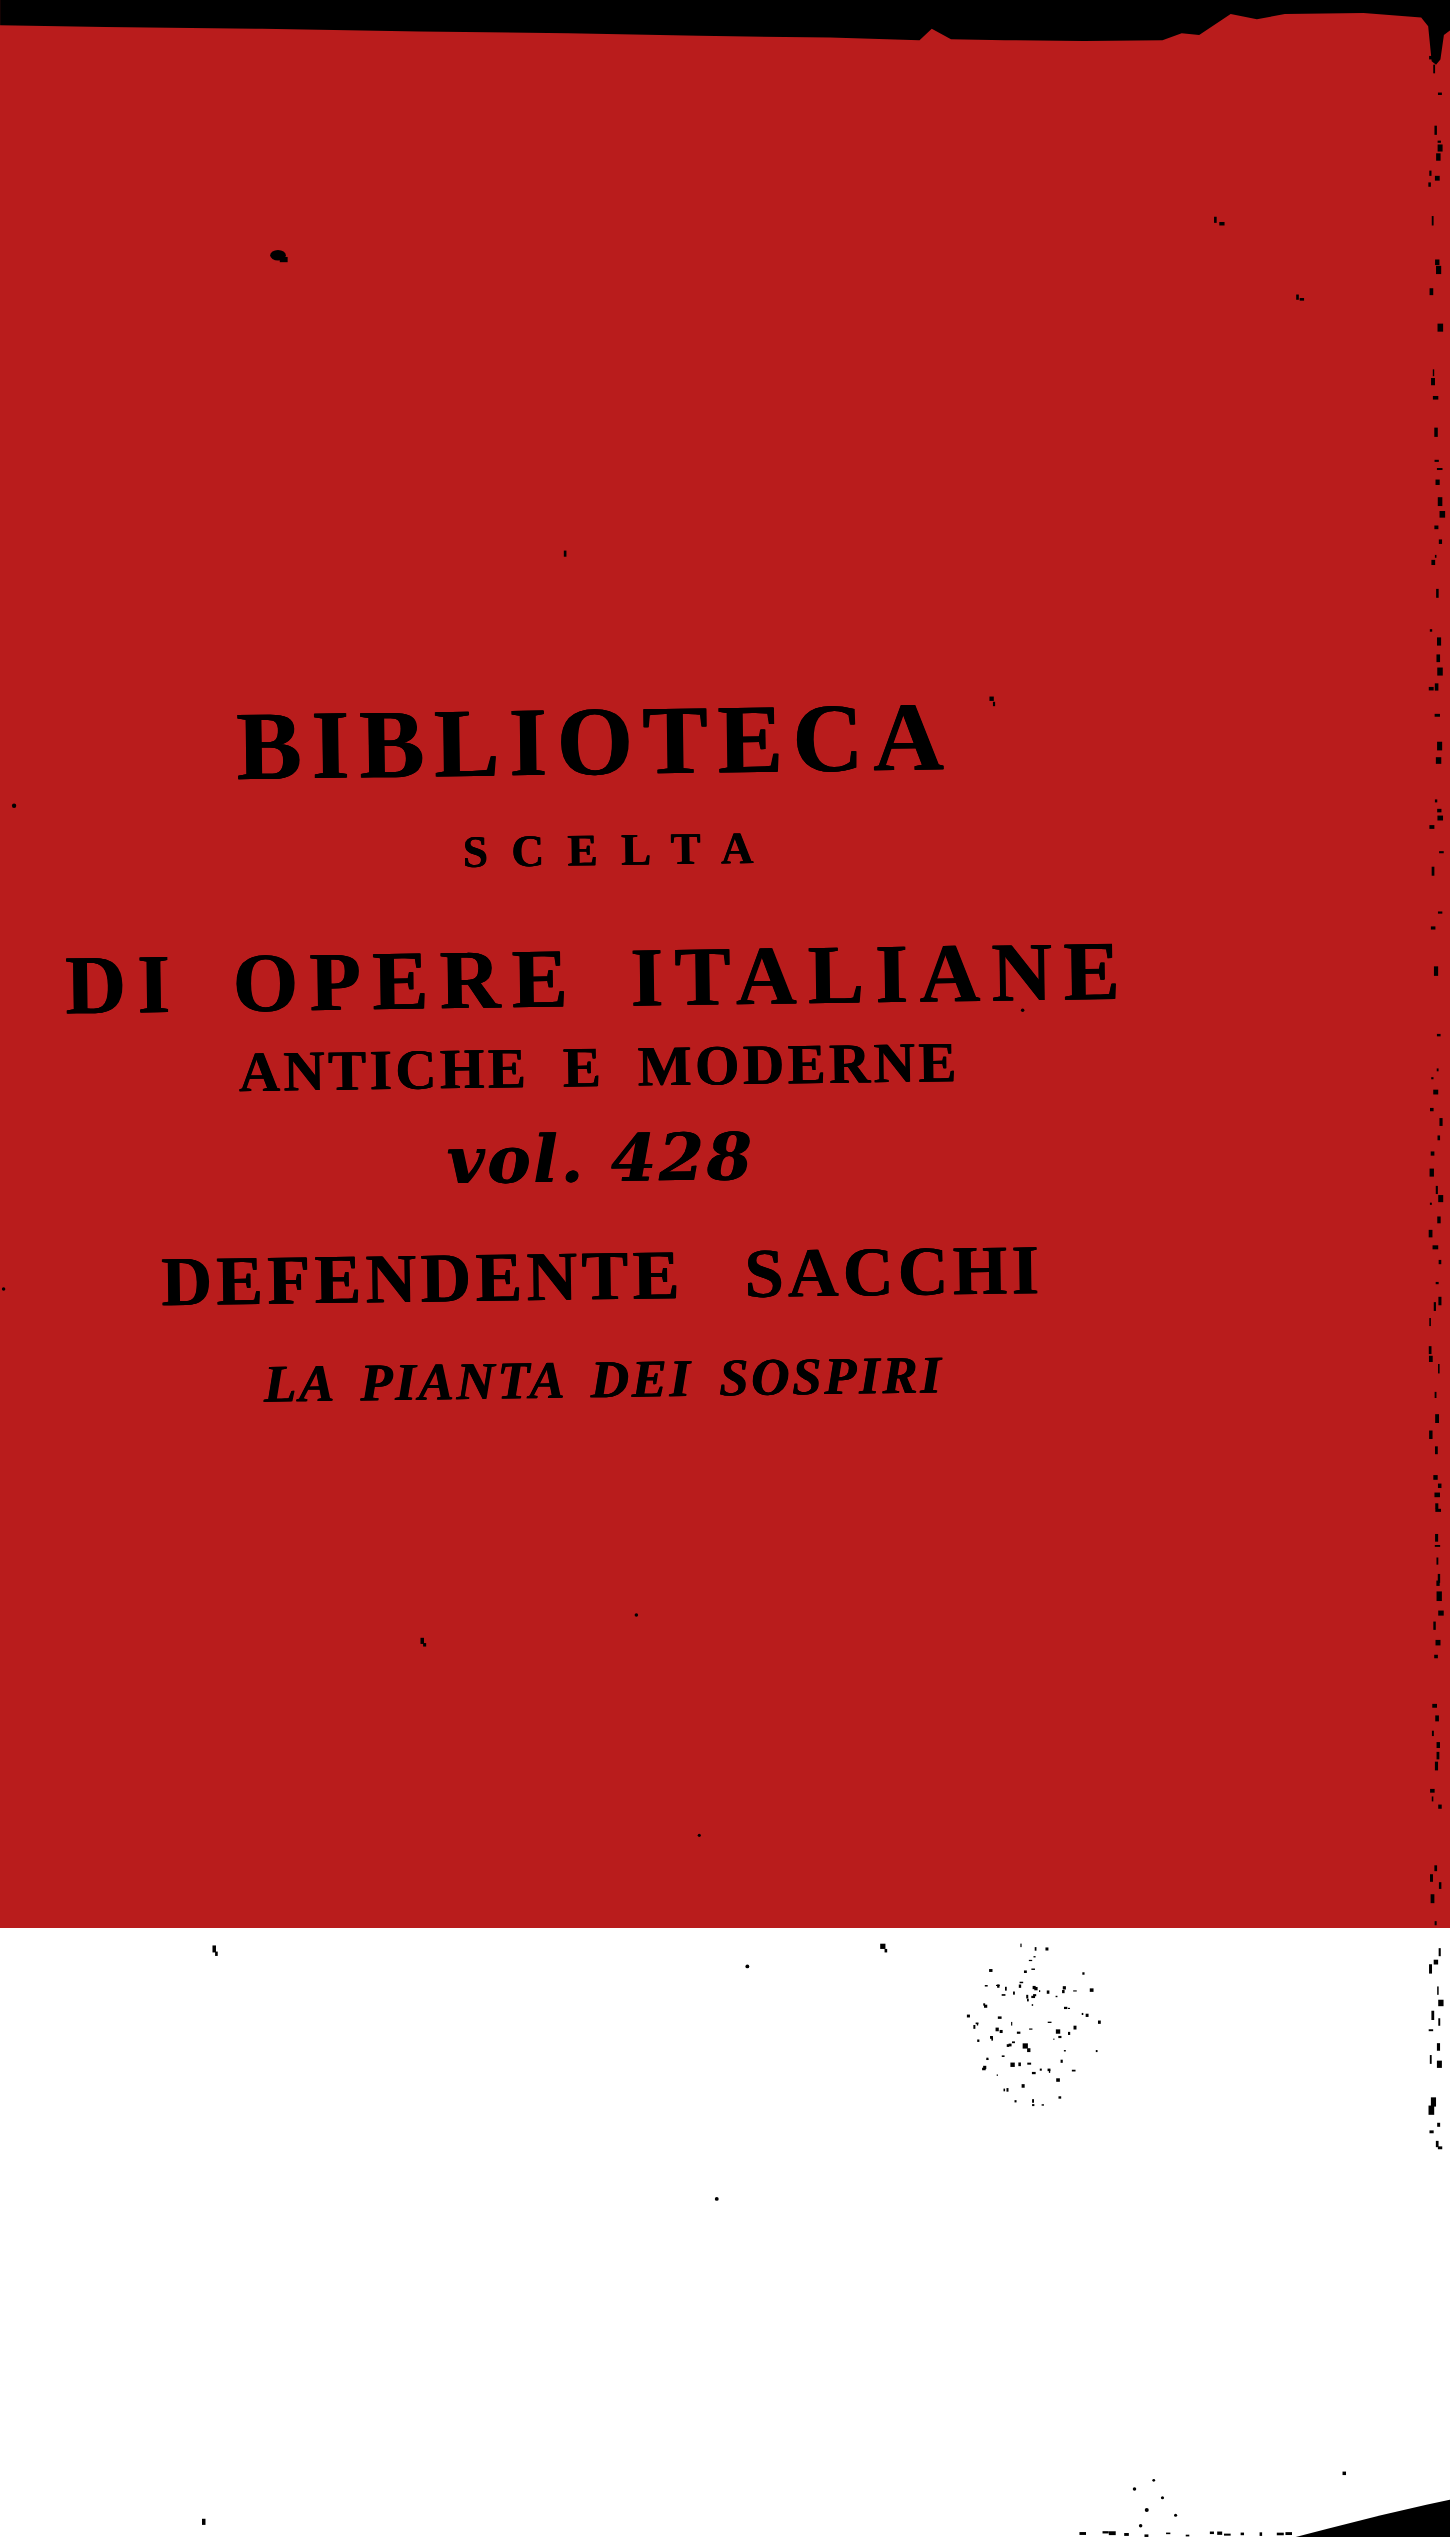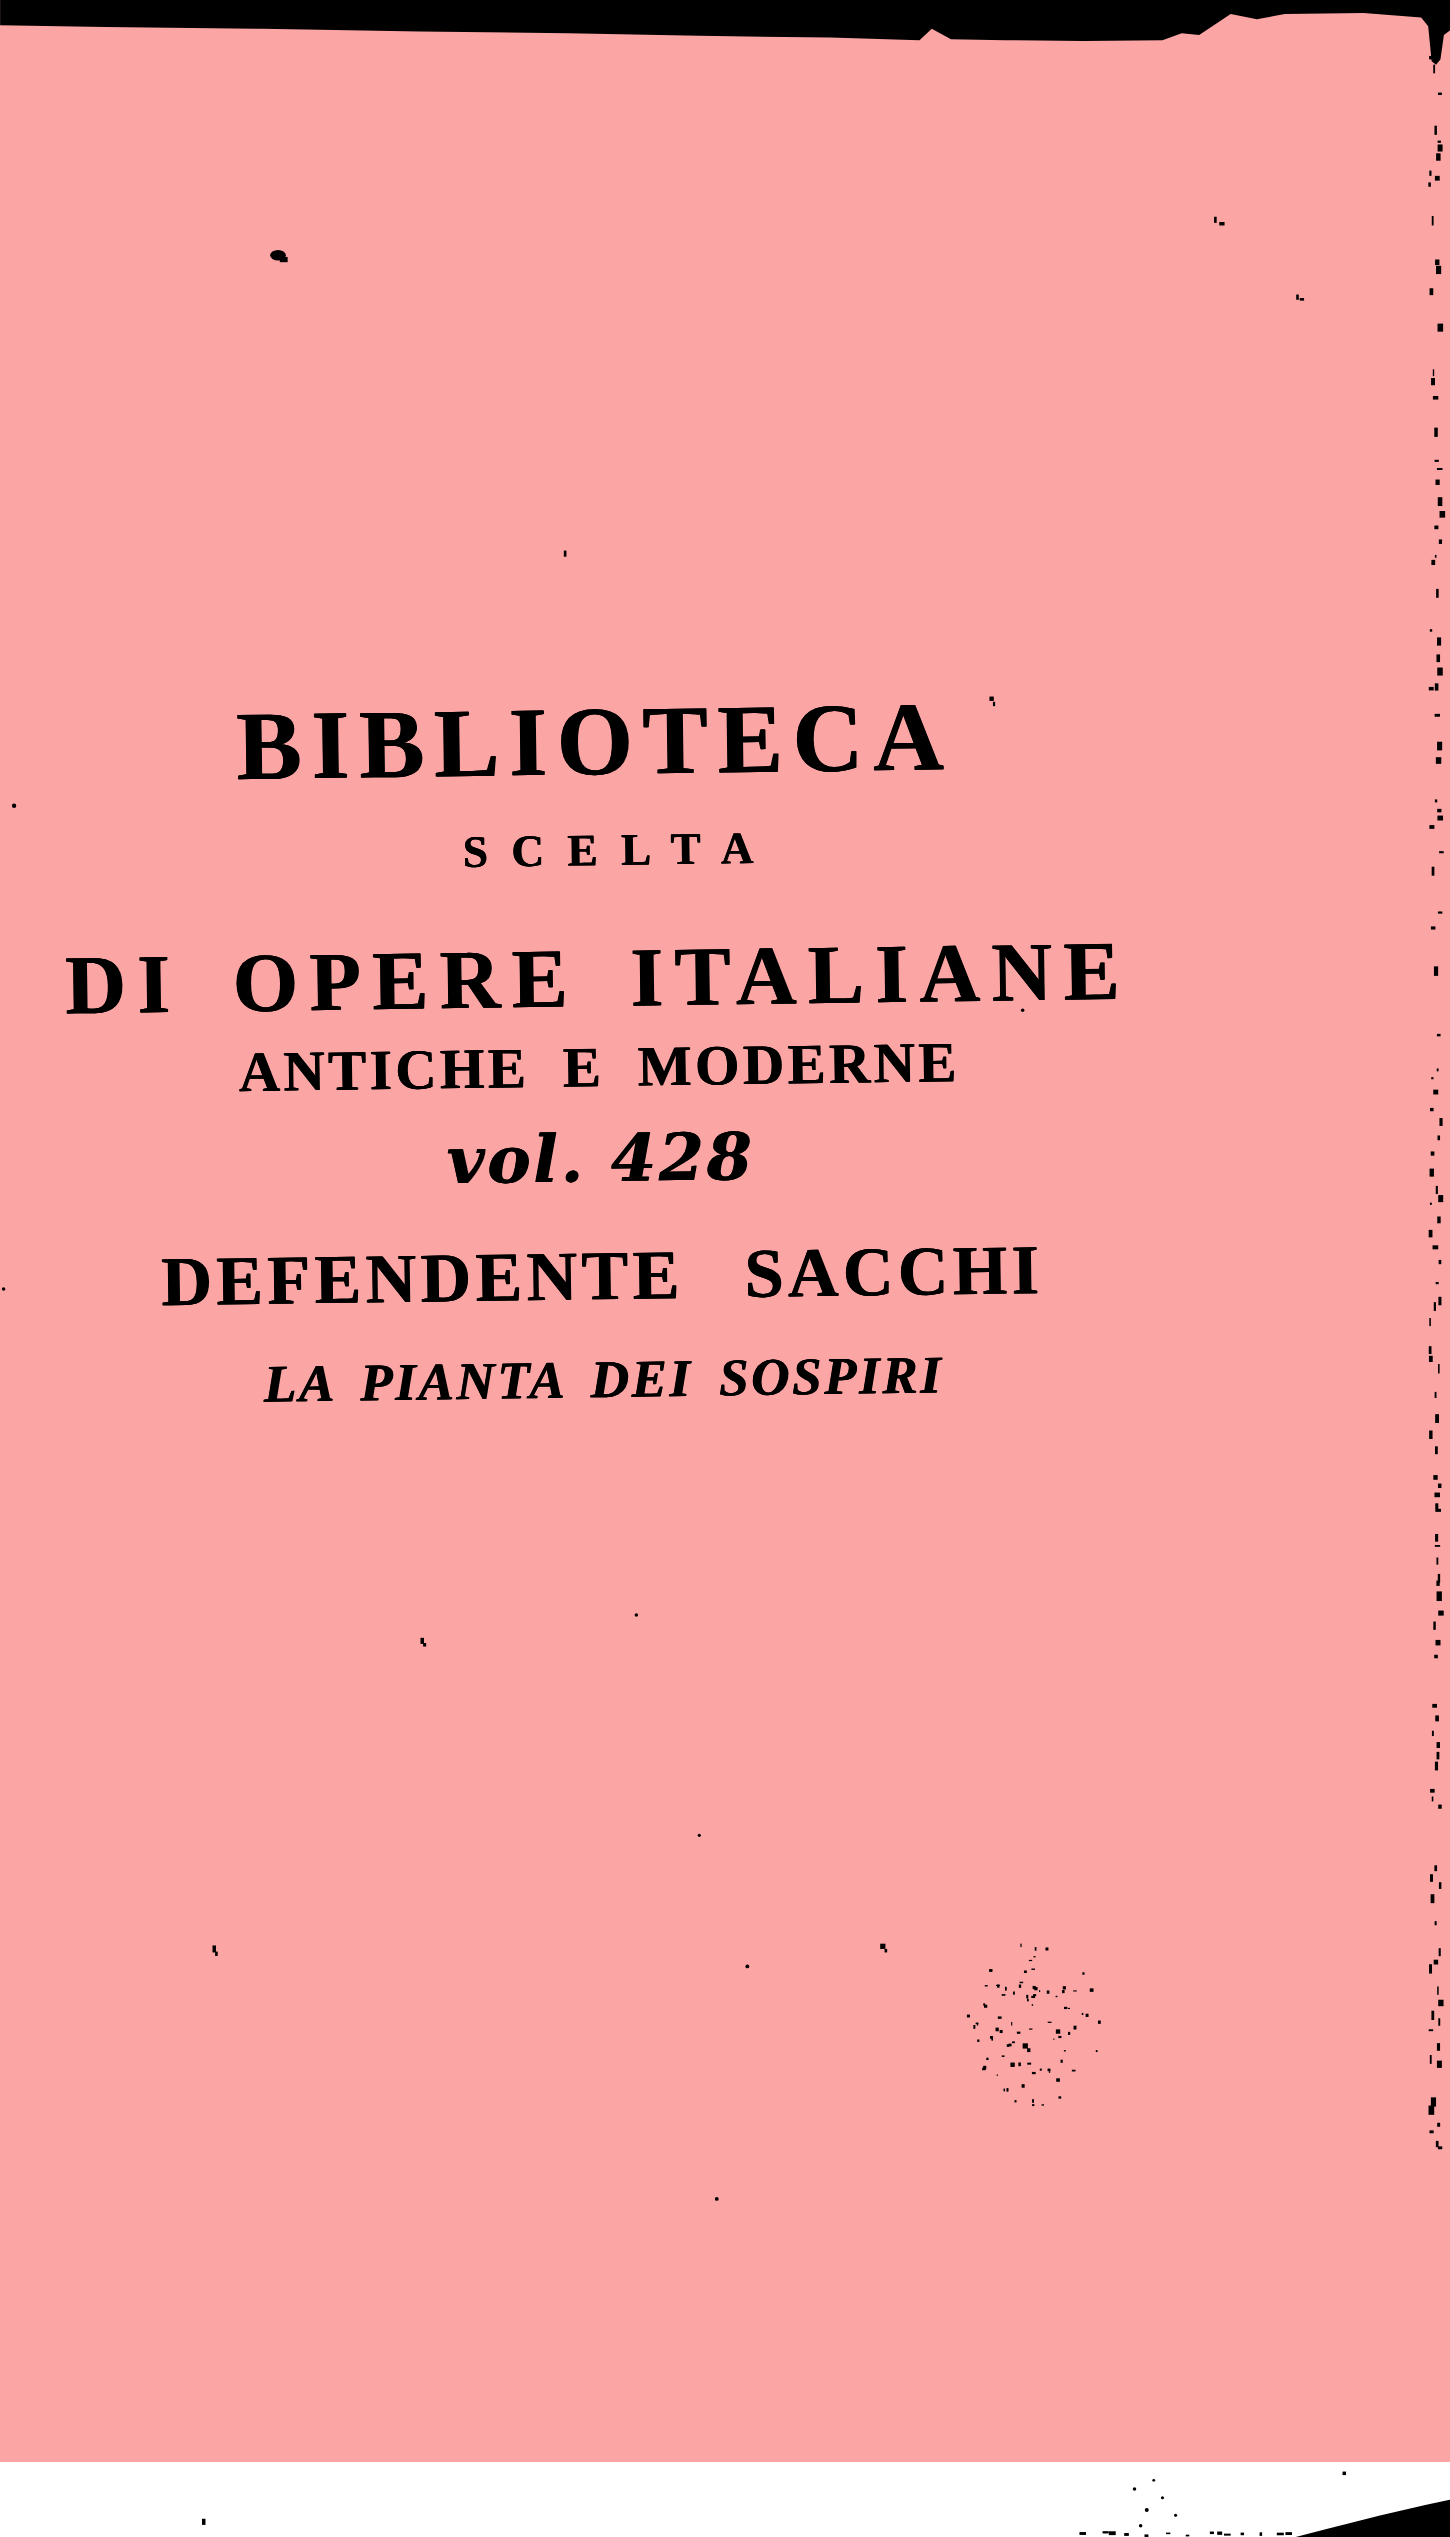--- a/index.html
+++ b/index.html
@@ -7,22 +7,22 @@
     padding: 0;
     width: 1451px;
     height: 2538px;
     background: #ffffff;
     overflow: hidden;
   }
   .page {
     position: absolute;
     left: 0; top: 0;
     width: 1451px;
-    height: 2462px;
-    background: #fca5a5;
+    height: 1928px;
+    background: #b91c1c;
     font-family: "Liberation Serif", "DejaVu Serif", serif;
     color: #000000;
   }
   
   .text-block {
     position: absolute;
     left: 8.7px;
     top: 0;
     width: 1180px;
     height: 2538px;

